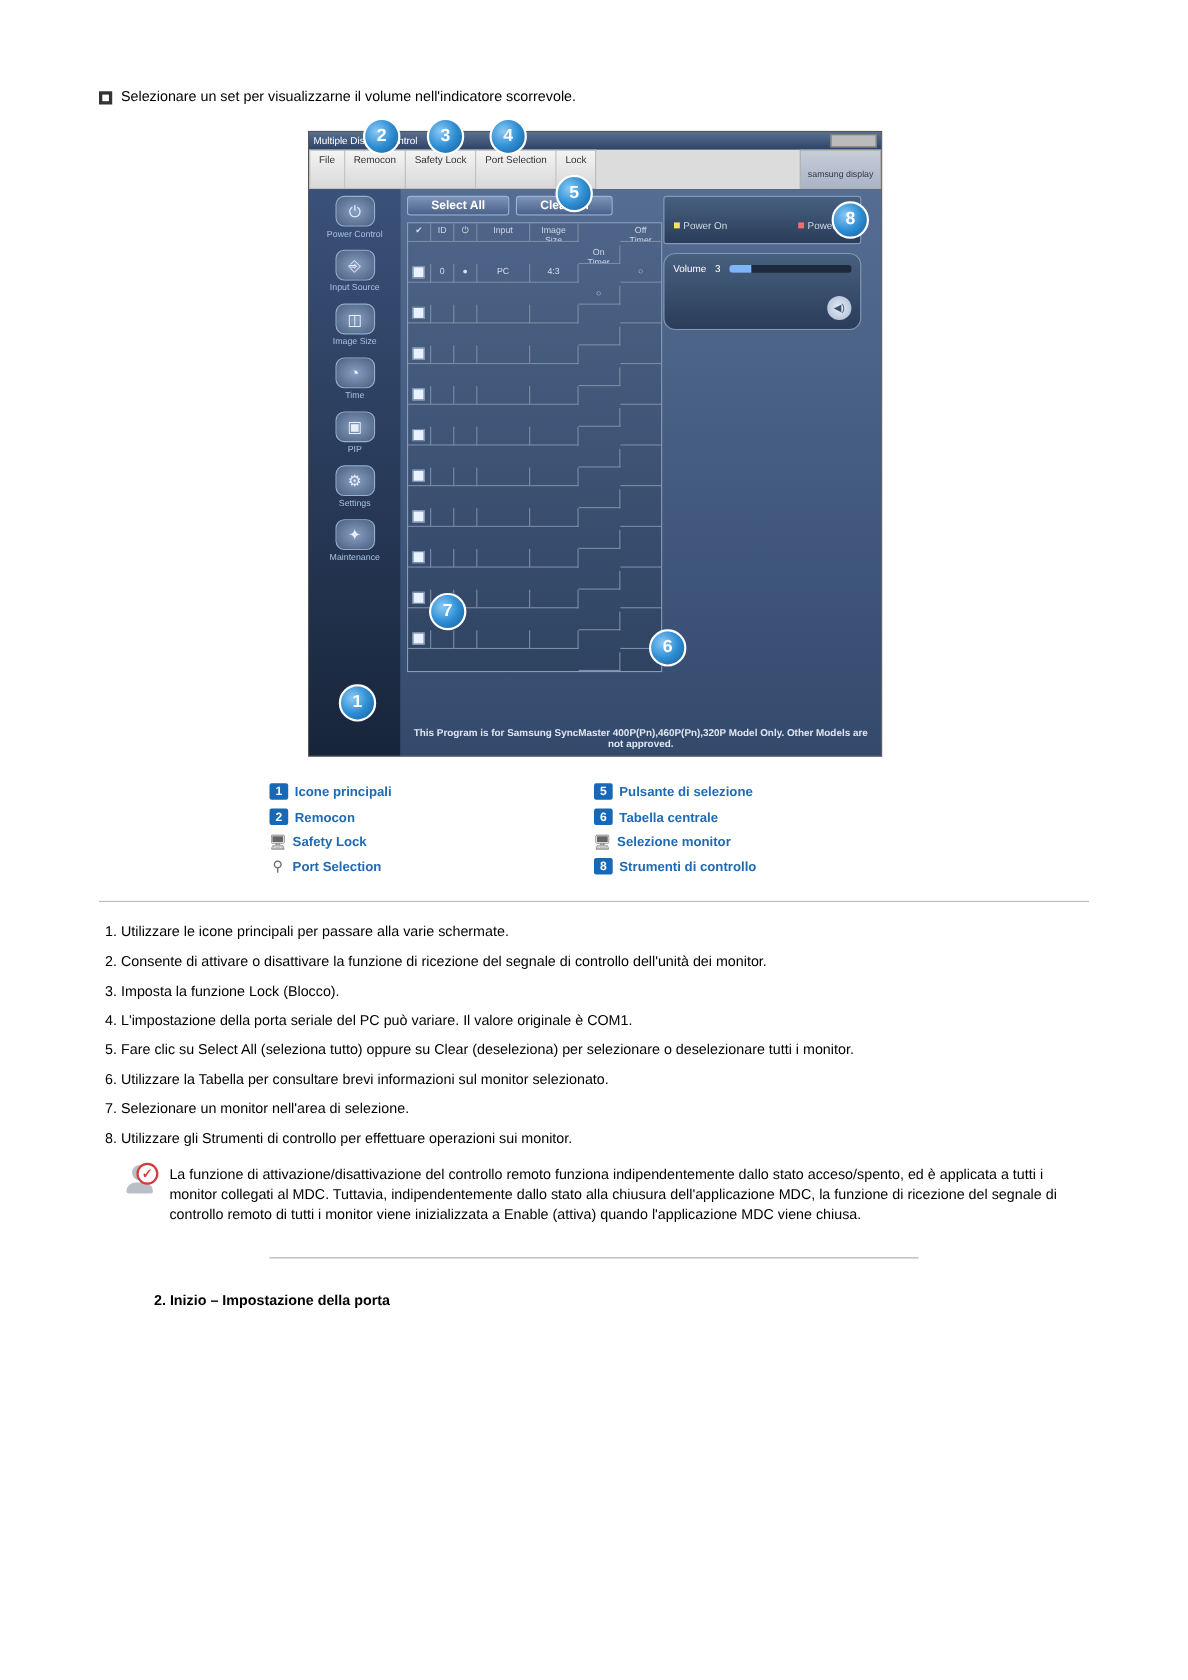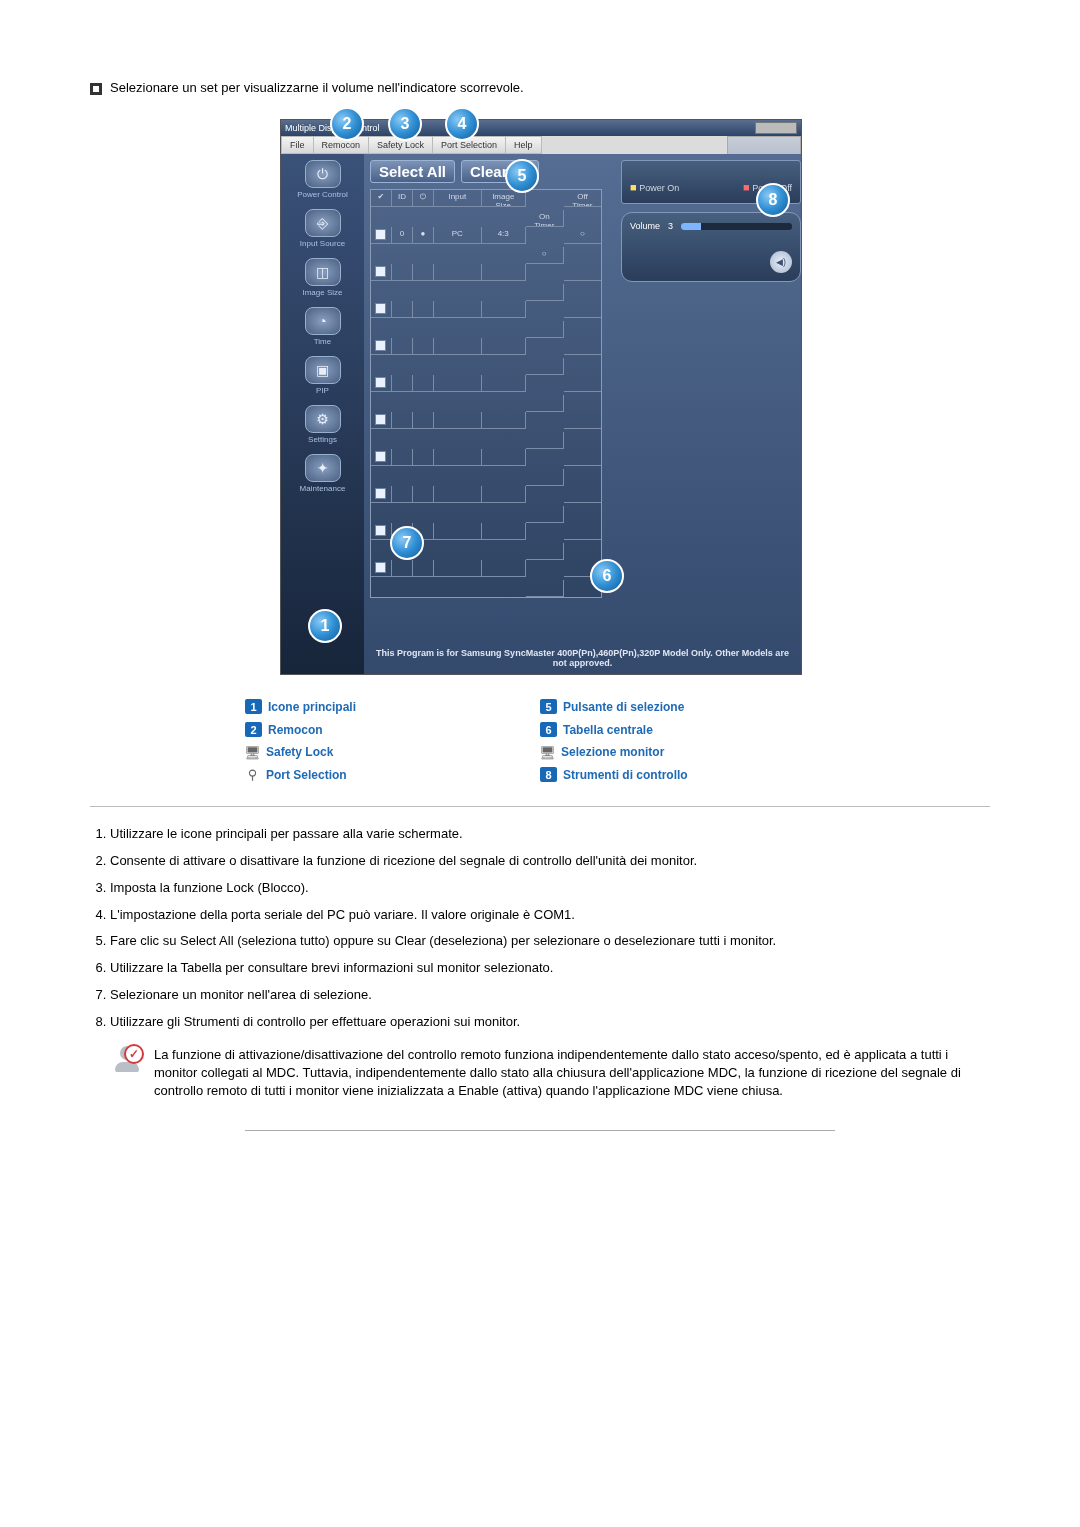--- a/index.html
+++ b/index.html
@@ -67,21 +67,21 @@
   }
   .titlebar .win-ctrls {
     background: #bbb;
     width: 40px;
     height: 10px;
     border: 1px solid #777;
   }
   .menubar {
     display: flex;
     background: #dcdcdc;
-    height: 18px;
+    height: 36px;
     color: #333;
     font-size: 9px;
     justify-content: space-between;
   }
   .menubar .mitem {
     padding: 3px 8px;
     border: 1px solid #bbb;
     border-left: none;
     background: linear-gradient(#f4f4f4, #d8d8d8);
   }
@@ -129,23 +129,23 @@
   }
   .select-btns {
     display: flex;
     gap: 6px;
     margin-bottom: 6px;
   }
   .sbtn {
     background: linear-gradient(#7d93b6, #4a618a);
     border: 1px solid #9ab2d4;
     color: #fff;
-    font-size: 15px;
+    font-size: 11px;
     font-weight: bold;
-    padding: 2px 8px;
+    padding: 2px 21px;
     border-radius: 3px;
   }
   .grid {
     border: 1px solid #8a9bb7;
     font-size: 8px;
     background: linear-gradient(#4e6589, #2f4362);
     width: 230px;
   }
   .gh {
     display: flex;
@@ -170,21 +170,21 @@
   .chk {
     display: inline-block;
     width: 9px;
     height: 9px;
     background: #eaf2ff;
     border: 1px solid #6f85a6;
   }
   .right-panel {
     position: absolute;
     top: 6px;
-    right: 0;
+    right: 18px;
     width: 180px;
   }
   .power-box {
     background: linear-gradient(#47607f, #2a3d5a);
     border: 1px solid #8398b9;
     padding: 20px 8px 10px 8px;
     border-radius: 3px;
     margin-bottom: 8px;
   }
   .power-row {
@@ -391,21 +391,21 @@
       <div class="app">
         <div class="titlebar">
           <span>Multiple Display Control</span>
           <span class="win-ctrls"></span>
         </div>
         <div class="menubar">
           <div class="mitem first">File</div>
           <div class="mitem">Remocon</div>
           <div class="mitem">Safety Lock</div>
           <div class="mitem">Port Selection</div>
-          <div class="mitem">Help</div>
+          <div class="mitem">Lock</div>
           <div class="spacer"></div>
           <div class="status-label">samsung display</div>
         </div>
         <div class="appbody">
           <div class="sidebar">
             <div class="side-item">
               <div class="side-icon">⏻</div>
               <div>Power Control</div>
             </div>
             <div class="side-item">
@@ -632,14 +632,15 @@
     <div class="note-icon">
       <div class="badge">✓</div>
       <div class="head"></div>
       <div class="body"></div>
     </div>
     <div class="note-text">La funzione di attivazione/disattivazione del controllo remoto funziona indipendentemente dallo stato acceso/spento, ed è applicata a tutti i monitor collegati al MDC. Tuttavia, indipendentemente dallo stato alla chiusura dell'applicazione MDC, la funzione di ricezione del segnale di controllo remoto di tutti i monitor viene inizializzata a Enable (attiva) quando l'applicazione MDC viene chiusa.</div>
   </div>
 
   <hr class="short">
 
+  <div class="section-heading">2. Inizio – Impostazione della porta</div>
 
 </div>
 
 </body></html>

